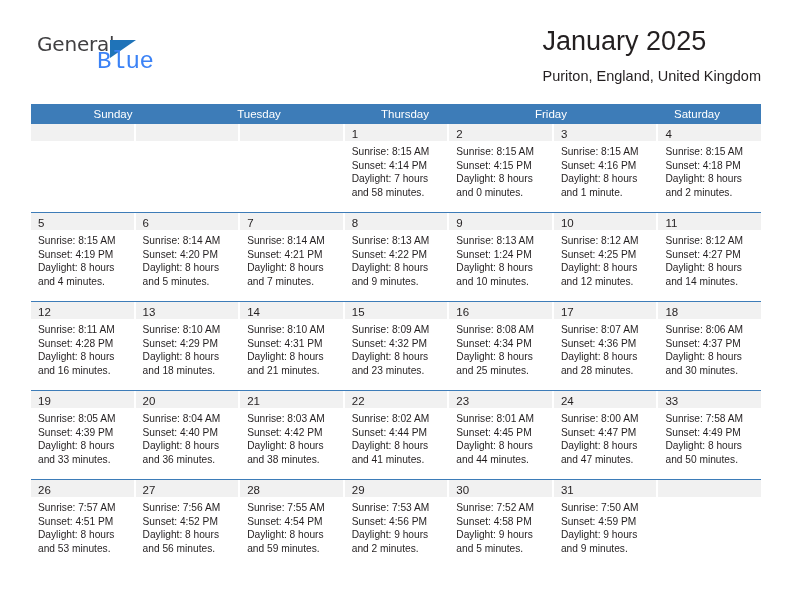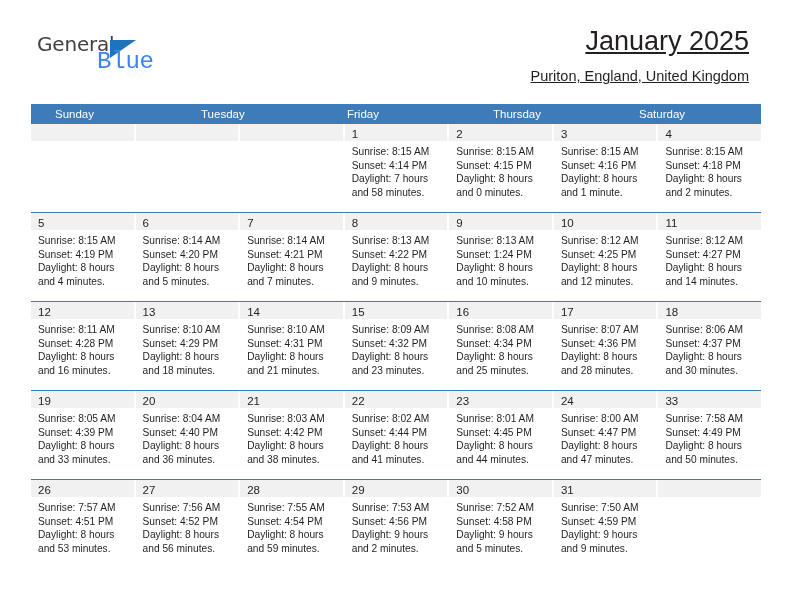--- a/index.html
+++ b/index.html
@@ -58,24 +58,22 @@
     position: absolute;
     left: 60px;
     top: 16px;
     font-size: 24px;
     letter-spacing: -0.2px;
     color: #3b82f6;
     font-family: Liberation Mono, monospace;
   }
   .title-block {
     position: absolute;
-    right: 12px;
+    right: 0;
     top: 0;
-    text-align: right;
-    text-decoration: underline;
   }
   .cal-title {
     font-size: 27px;
     color: #231f20;
     line-height: 34px;
     white-space: nowrap;
   }
   .cal-subtitle {
     font-size: 14.5px;
     color: #231f20;
@@ -94,23 +92,24 @@
   .weekday-row {
     display: flex;
     background: #3d7cb8;
     height: 20px;
   }
   .weekday {
     flex: 1 1 0;
     color: #ffffff;
     font-size: 11.5px;
     line-height: 20px;
-    padding-left: 24px;
+    padding-left: 18px;
     box-sizing: border-box;
     white-space: nowrap;
+    text-align: center;
   }
   .week-row {
     display: flex;
     border-top: 1.5px solid #3d7cb8;
     height: 88px;
     background: #ffffff;
   }
   .week-row:first-of-type {
     border-top: none;
   }
@@ -159,22 +158,22 @@
     <div class="title-block">
       <div class="cal-title">January 2025</div>
       <div class="cal-subtitle">Puriton, England, United Kingdom</div>
     </div>
   </div>
 
   <div class="calendar">
     <div class="weekday-row" id="weekday-row">
         <div class="weekday">Sunday</div>
         <div class="weekday">Tuesday</div>
+        <div class="weekday">Thursday</div>
         <div class="weekday">Friday</div>
-        <div class="weekday">Thursday</div>
         <div class="weekday">Saturday</div>
       </div>
     <div id="weeks-container">
         <div class="week-row">
           <div class="day-cell empty">
             <div class="day-num-band"><span class="day-num"></span></div>
           </div>
           <div class="day-cell empty">
             <div class="day-num-band"><span class="day-num"></span></div>
           </div>

